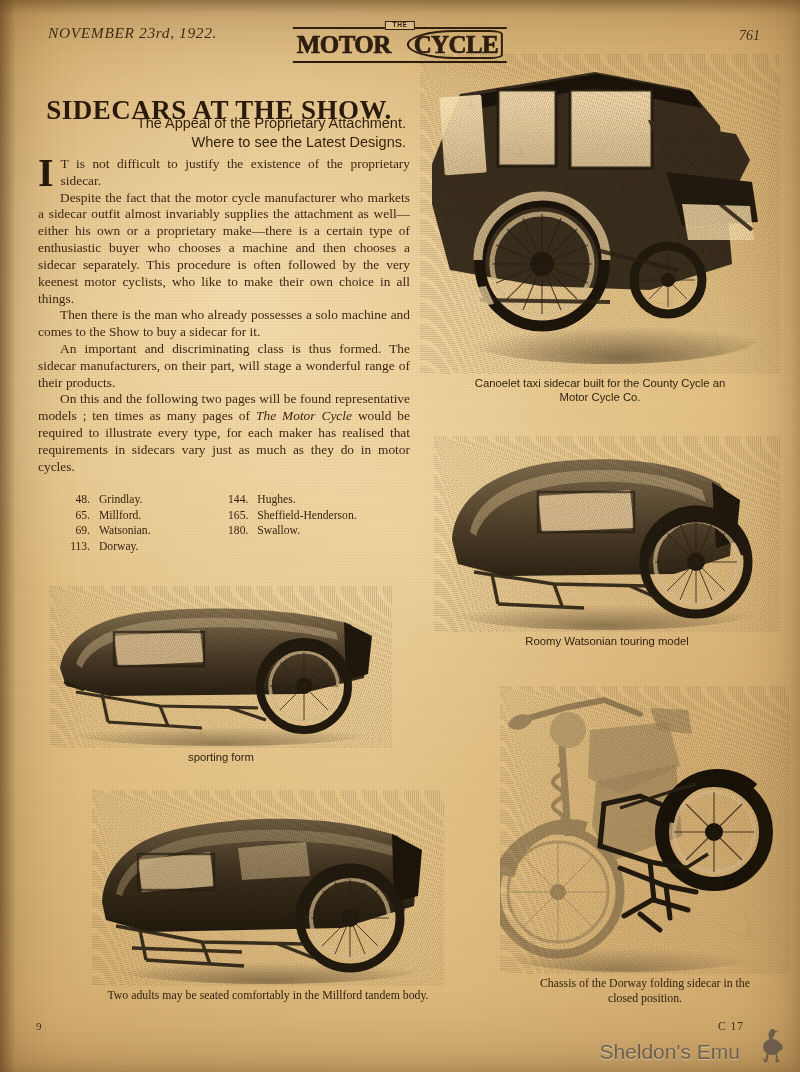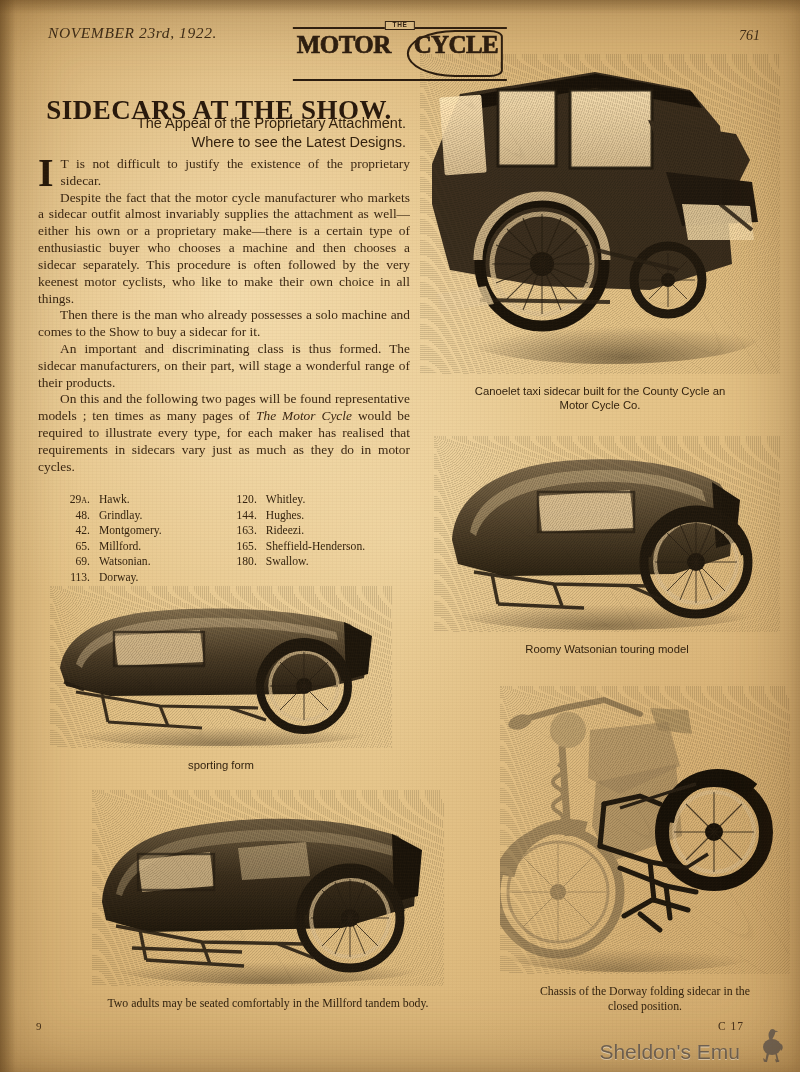--- a/index.html
+++ b/index.html
@@ -90,21 +90,21 @@
     -webkit-text-stroke: 0.7px #2b1d10;
     padding: 1px 4px 2px 4px;
     border-top: 2.5px solid #2b1d10;
     border-bottom: 2.5px solid #2b1d10;
     white-space: nowrap;
   }
   .logo .name .cyc {
     display: inline-block;
     border: 2.2px solid #2b1d10;
     border-radius: 50% 14% 14% 50%;
-    padding: 0 3px 18px 5px;
+    padding: 0 3px 0 5px;
     margin-left: 16px;
   }
   .folio {
     position: absolute; right: 40px; top: 8px;
     font-style: italic;
     font-size: 14px;
     color: #3c2b17;
   }
 
   
@@ -171,21 +171,21 @@
     position: relative;
     overflow: hidden;
     filter: sepia(.45) contrast(1.04) brightness(1.0);
   }
   .cap {
     font-family: "Liberation Sans", sans-serif;
     font-size: 11.3px;
     line-height: 1.25;
     text-align: center;
     color: #32220f;
-    margin-top: 10px;
+    margin-top: 2px;
   }
   .cap.serifish { font-family: "Liberation Serif", serif; font-size: 11.8px; }
 
   
   .photo::after {
     content: "";
     position: absolute; inset: 0;
     pointer-events: none;
     background-image:
       repeating-radial-gradient(circle at 1px 1px, rgba(40,26,10,.16) 0 .7px, rgba(0,0,0,0) .8px 2.1px);
@@ -245,39 +245,25 @@
     <p>Despite the fact that the motor cycle manufacturer who markets a sidecar outfit almost invariably supplies the attachment as well—either his own or a proprietary make—there is a certain type of enthusiastic buyer who chooses a machine and then chooses a sidecar separately.  This procedure is often followed by the very keenest motor cyclists, who like to make their own choice in all things.</p>
     <p>Then there is the man who already possesses a solo machine and comes to the Show to buy a sidecar for it.</p>
     <p>An important and discriminating class is thus formed.  The sidecar manufacturers, on their part, will stage a wonderful range of their products.</p>
     <p><span>On this and the following two pages will be found representative models ; ten times as many pages of </span><em>The Motor Cycle</em><span> would be required to illustrate every type, for each maker has realised that requirements in sidecars vary just as much as they do in motor cycles.</span></p>
   </div>
 
   <div class="stands">
     <table>
       <tbody>
         <tr>
-          <td class="st-num"><span>29</span><sub>A</sub>.</td>
-          <td class="st-name">Hawk.</td>
-          <td class="st-gap"></td>
-          <td class="st-num"><span>120</span>.</td>
-          <td class="st-name">Whitley.</td>
-        </tr>
-        <tr>
           <td class="st-num"><span>48</span>.</td>
           <td class="st-name">Grindlay.</td>
           <td class="st-gap"></td>
           <td class="st-num"><span>144</span>.</td>
           <td class="st-name">Hughes.</td>
-        </tr>
-        <tr>
-          <td class="st-num"><span>42</span>.</td>
-          <td class="st-name">Montgomery.</td>
-          <td class="st-gap"></td>
-          <td class="st-num"><span>163</span>.</td>
-          <td class="st-name">Rideezi.</td>
         </tr>
         <tr>
           <td class="st-num"><span>65</span>.</td>
           <td class="st-name">Millford.</td>
           <td class="st-gap"></td>
           <td class="st-num"><span>165</span>.</td>
           <td class="st-name">Sheffield-Henderson.</td>
         </tr>
         <tr>
           <td class="st-num"><span>69</span>.</td>

